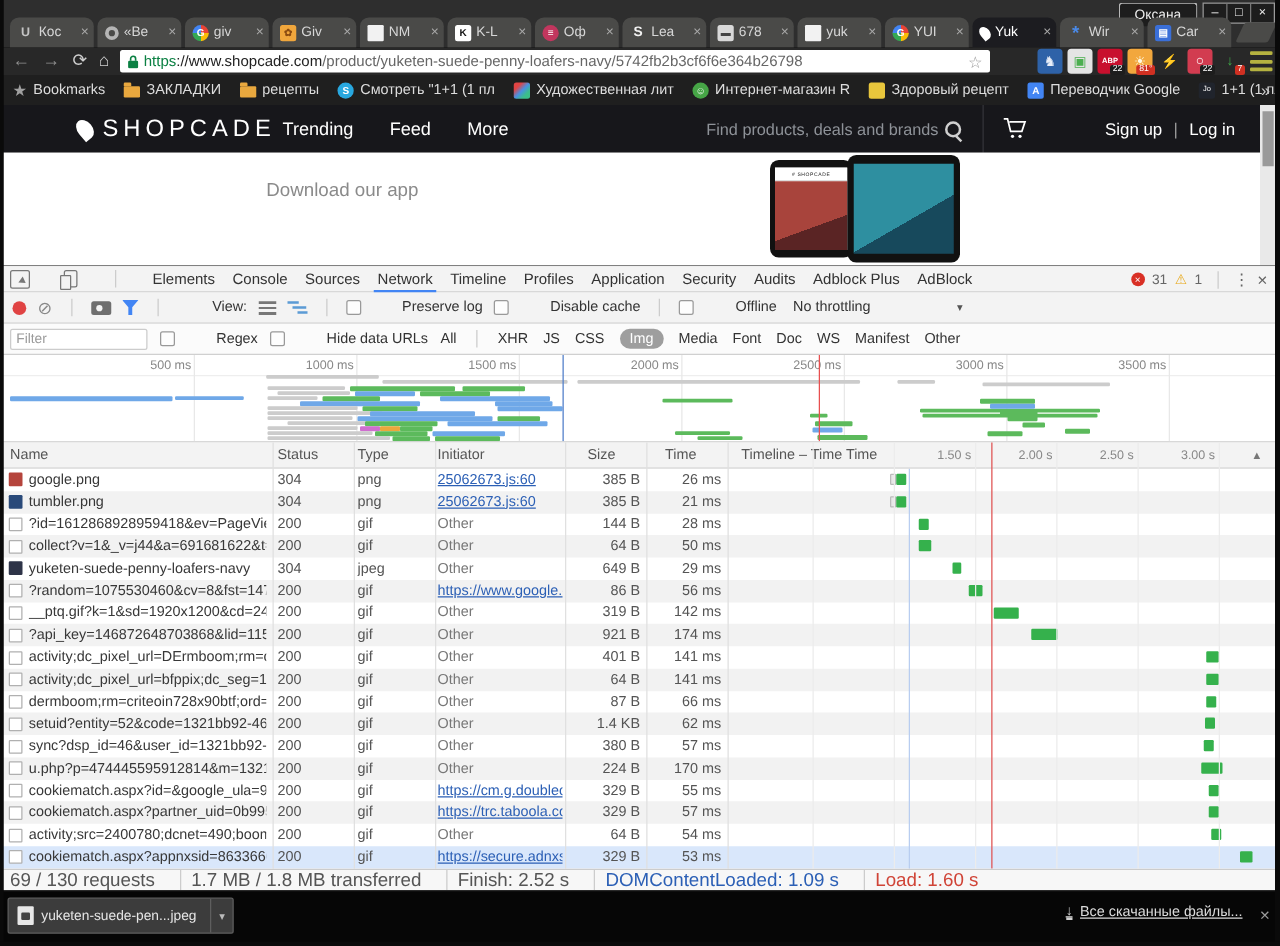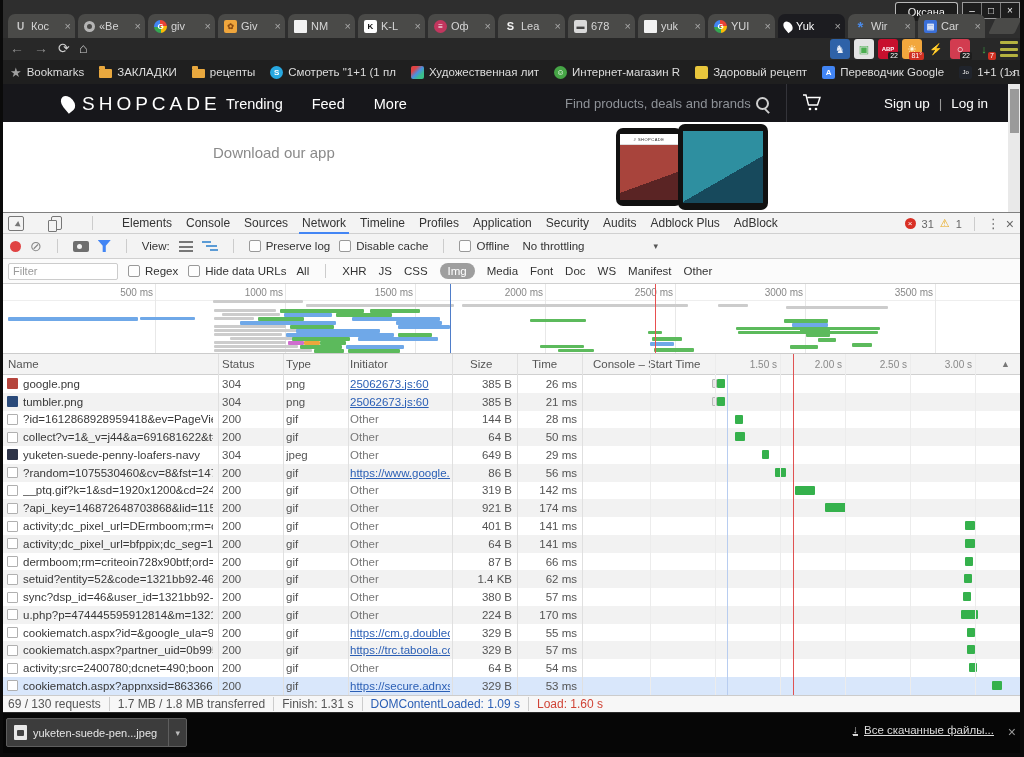--- a/index.html
+++ b/index.html
@@ -120,21 +120,21 @@
   .count-txt{font-size:11px;color:#666;}
   .warn-tri{color:#e8a818;font-size:11px;}
   .kebab{color:#666;font-size:13px;}
   .dt-close{color:#666;font-size:14px;}
   #dt-toolbar{top:21px;height:25px;padding-left:10px;gap:9px;}
   #rec-dot{width:11px;height:11px;border-radius:50%;background:#e04343;}
   .slash-ic{color:#888;font-size:14px;line-height:14px;}
   #cam-ic{width:16px;height:11px;background:#6e6e6e;border-radius:2px;position:relative;}
   #cam-ic::after{content:"";position:absolute;left:4px;top:3px;width:5px;height:5px;background:#f3f3f3;border-radius:50%;}
   #funnel-ic{width:13px;height:12px;background:#4285f4;clip-path:polygon(0 0,100% 0,62% 48%,62% 100%,38% 100%,38% 48%);}
-  .dt-label{font-size:11.5px;color:#333;white-space:nowrap;}
+  .dt-label{font-size:11.5px;color:#333;white-space:nowrap;margin-left:28px;}
   #view-list{width:14px;height:11px;background:repeating-linear-gradient(#777 0 2px,transparent 2px 4.5px);}
   #view-wf{width:16px;height:11px;position:relative;}
   #view-wf i{position:absolute;height:2.5px;background:#5b9bd5;}
   #view-wf i:nth-child(1){left:0;top:0;width:9px;}
   #view-wf i:nth-child(2){left:4px;top:4px;width:11px;}
   #view-wf i:nth-child(3){left:8px;top:8px;width:8px;}
   .cb{width:10px;height:10px;border:1px solid #999;border-radius:2px;background:#fdfdfd;flex:0 0 10px;}
   .cb-group{display:flex;align-items:center;gap:5px;}
   .caret{font-size:9px;color:#555;}
   #dt-filterrow{top:46px;height:25px;padding-left:8px;gap:10px;background:#fbfbfb;}
@@ -172,21 +172,21 @@
   .c-init a{color:#2b5fb5;text-decoration:underline;}
   .c-size{left:452px;width:60px;text-align:right;}
   .c-time{left:517px;width:60px;text-align:right;}
   .wf-bar{position:absolute;top:4px;height:9px;background:#35b14c;border-radius:1px;}
   .wf-cap{position:absolute;top:4px;height:9px;background:#e8e8e8;border:1px solid #bbb;box-sizing:border-box;border-radius:1px;}
   .vgrid{position:absolute;width:1px;background:#ececec;top:141px;height:341px;}
   .colgrid{position:absolute;width:1px;background:#e0e0e0;top:141px;height:341px;}
   #wf-redline{position:absolute;left:793px;top:141px;width:1px;height:341px;background:#e05252;}
   #wf-blueline{position:absolute;left:727px;top:162px;width:1px;height:320px;background:#b8cdf0;}
   
-  #dt-summary{top:482px;height:18px;font-size:12px;color:#555;padding-left:8px;gap:0;background:#f7f7f7;border-top:1px solid #ccc;}
+  #dt-summary{top:482px;height:18px;font-size:15px;color:#555;padding-left:8px;gap:12px;background:#f7f7f7;border-top:1px solid #ccc;}
   .sum-item{padding:0 8px;border-left:1px solid #ccc;white-space:nowrap;}
   .sum-item:first-child{border-left:none;padding-left:0;}
   
   #shelf{left:0;top:712px;width:1024px;height:41px;background:#060606;border-top:1px solid #2a2a2a;box-sizing:border-box;}
   #dl-item{left:6px;top:5px;height:29px;background:#3c3c3c;border:1px solid #5e5e5e;border-radius:2px;
            display:flex;align-items:center;padding:0 0 0 7px;gap:6px;box-sizing:border-box;}
   #dl-file-ic{width:13px;height:15px;background:#e8e8e8;border-radius:1px;position:relative;}
   #dl-file-ic::after{content:"";position:absolute;left:3px;top:5px;width:7px;height:6px;background:#444;border-radius:1px;}
   #dl-item-label{color:#e6e6e6;font-size:11px;white-space:nowrap;}
   #dl-chevron{width:17px;height:27px;border-left:1px solid #5e5e5e;margin-left:5px;display:flex;align-items:center;justify-content:center;color:#bbb;font-size:9px;}
@@ -282,20 +282,28 @@
       </div>
       <div class="newtab"></div>
     </div>
 </div>
 
 <div class="abs" id="navrow">
   <span class="abs nav-ic" style="left:10px">←</span>
   <span class="abs nav-ic" style="left:34px">→</span>
   <span class="abs nav-ic" style="left:58px;color:#cfcfcf">⟳</span>
   <span class="abs nav-ic" style="left:79px;color:#cfcfcf">⌂</span>
+  <div class="abs" id="urlbox">
+    <svg width="9" height="11" viewBox="0 0 9 11">
+        <rect x="0.5" y="4.5" width="8" height="6" rx="1" fill="#0b8043"></rect>
+        <path d="M2.5 4.5V3a2 2 0 0 1 4 0v1.5" fill="none" stroke="#0b8043" stroke-width="1.3"></path>
+      </svg>
+    <span id="url-text"><span class="scheme">https</span><span class="host">://www.shopcade.com</span><span class="path">/product/yuketen-suede-penny-loafers-navy/5742fb2b3cf6f6e364b26798</span></span>
+    <span id="url-star">☆</span>
+  </div>
   <div class="abs" id="extbar">
       <div class="ext" style="background: rgb(46, 98, 168); color: rgb(232, 238, 248);">
         <span>♞</span>
       </div>
       <div class="ext" style="background: rgb(228, 228, 228); color: rgb(76, 175, 80);">
         <span>▣</span>
       </div>
       <div class="ext" style="background: rgb(200, 16, 46); color: rgb(255, 255, 255);">
         <span class="glyph-abp">ABP</span>
         <span class="ext-badge" style="background: rgb(29, 29, 29);">22</span>
@@ -565,21 +573,21 @@
       <div class="ov-line" style="left: 655px; background: rgb(232, 79, 79);"></div>
     </div>
 
   <div class="abs dt-row" id="dt-thead">
     <span class="th" style="left:8px">Name</span>
     <span class="th" style="left:222px">Status</span>
     <span class="th" style="left:286px">Type</span>
     <span class="th" style="left:350px">Initiator</span>
     <span class="th" style="left:470px">Size</span>
     <span class="th" style="left:532px">Time</span>
-    <span class="th" style="left:593px">Console – Start Time</span>
+    <span class="th" style="left:593px">Timeline – Time Time</span>
     <span id="sort-arrow">▲</span>
   <span class="wf-tick" style="left: 777px;">1.50 s</span>
       <span class="wf-tick" style="left: 842px;">2.00 s</span>
       <span class="wf-tick" style="left: 907px;">2.50 s</span>
       <span class="wf-tick" style="left: 972px;">3.00 s</span>
     </div>
 
   <div class="abs" id="dt-rows">
       <div class="nrow">
         <span class="c-icon ni-img-red"></span>
@@ -764,21 +772,21 @@
         <span class="wf-bar" style="left: 992px; width: 10px;"></span>
       </div>
     </div>
   <div id="grid-holder"></div>
   <div id="wf-blueline"></div>
   <div id="wf-redline"></div>
 
   <div class="abs dt-row" id="dt-summary">
       <span class="sum-item">69 / 130 requests</span>
       <span class="sum-item">1.7 MB / 1.8 MB transferred</span>
-      <span class="sum-item">Finish: 1.31 s</span>
+      <span class="sum-item">Finish: 2.52 s</span>
       <span class="sum-item" style="color: rgb(43, 95, 181);">DOMContentLoaded: 1.09 s</span>
       <span class="sum-item" style="color: rgb(208, 68, 55);">Load: 1.60 s</span>
     </div>
 <div class="colgrid" style="left: 218px;"></div>
     <div class="colgrid" style="left: 283px;"></div>
     <div class="colgrid" style="left: 348px;"></div>
     <div class="colgrid" style="left: 452px;"></div>
     <div class="colgrid" style="left: 517px;"></div>
     <div class="colgrid" style="left: 582px;"></div>
     <div class="vgrid" style="left: 650px;"></div>

